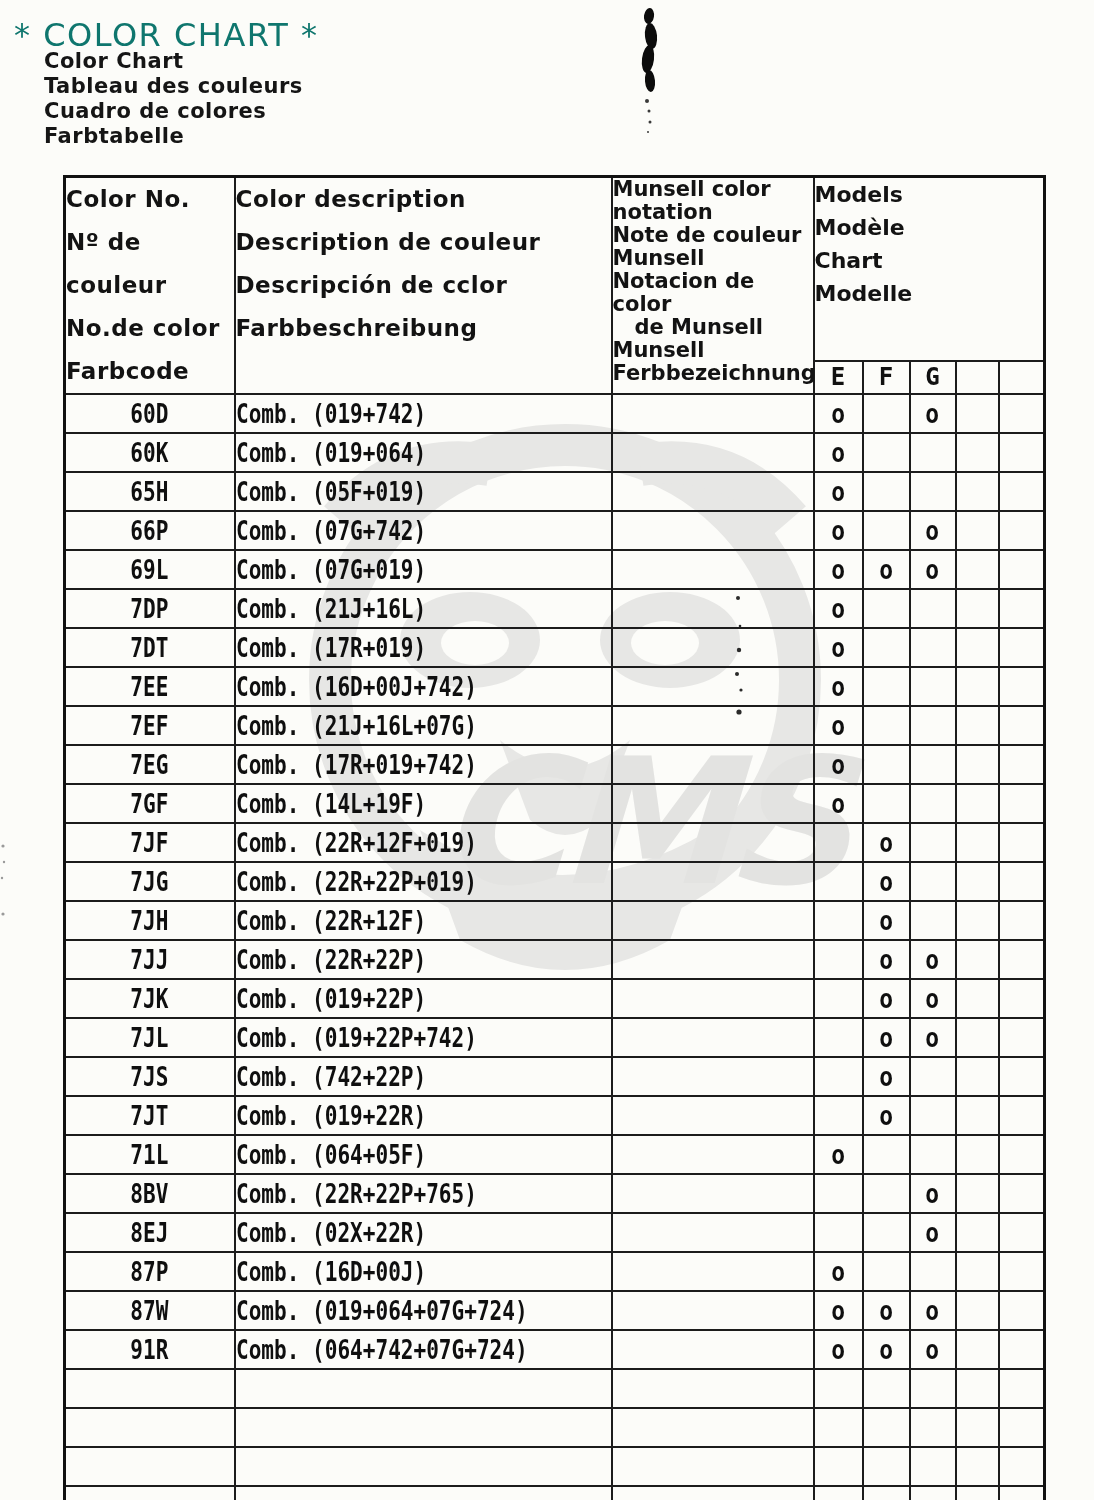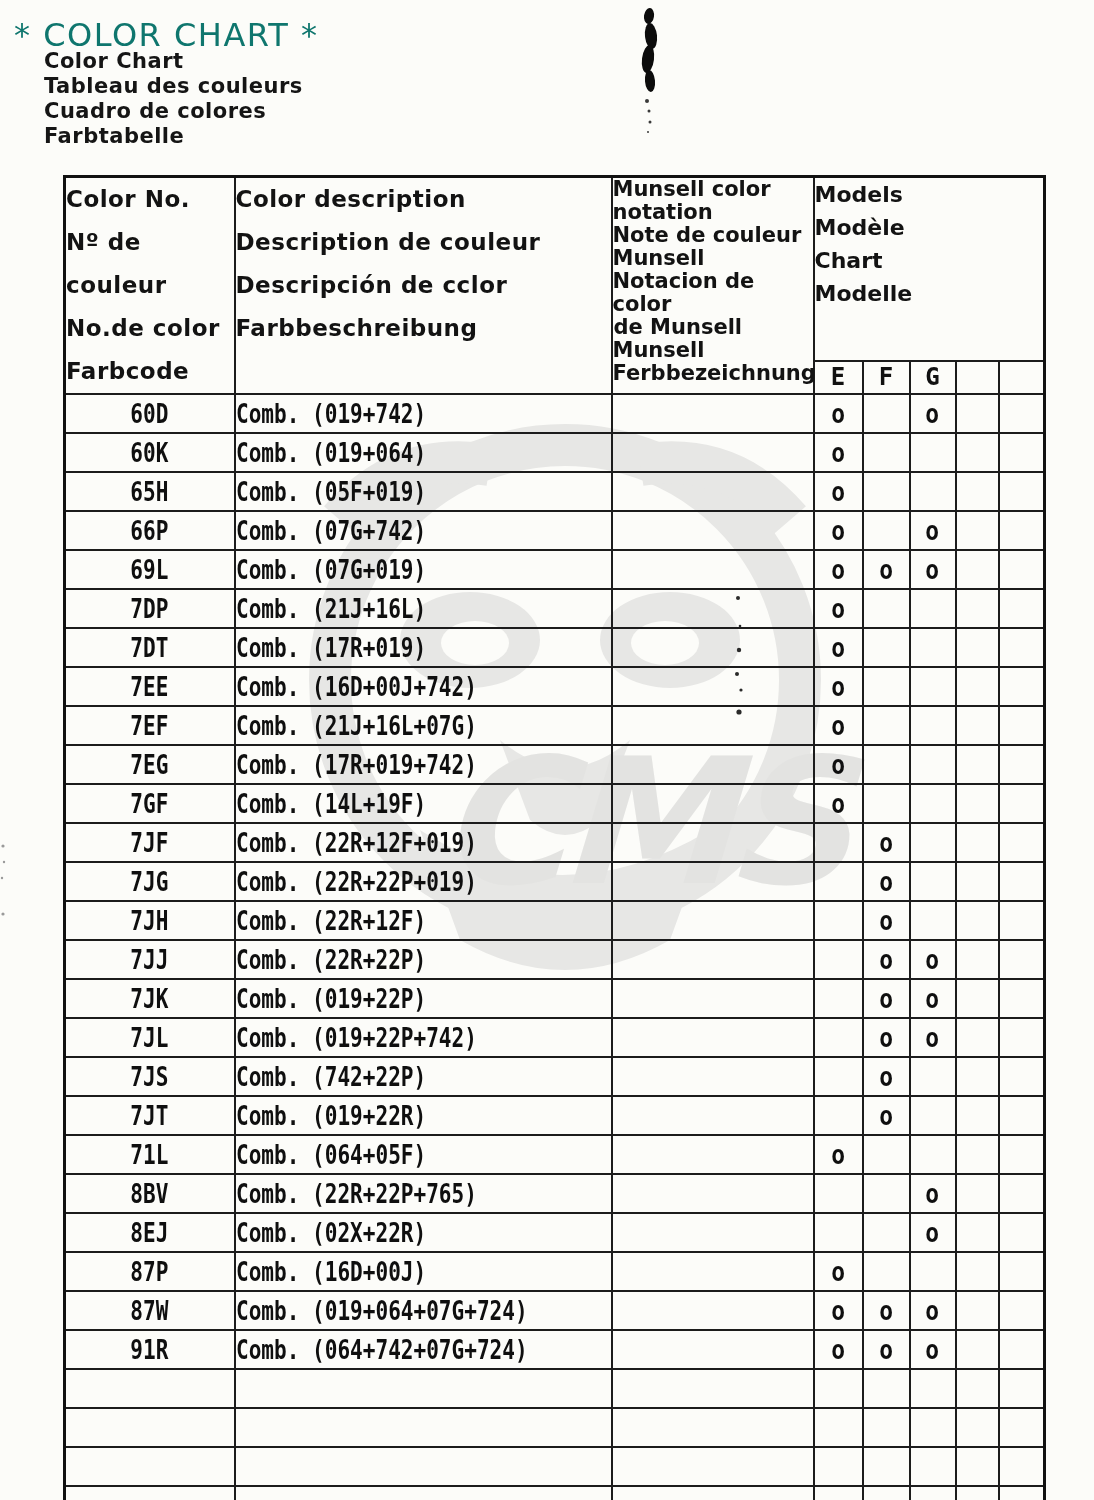--- a/index.html
+++ b/index.html
@@ -26,21 +26,21 @@
   .color-table,
   .color-table th,
   .color-table td{border:2px solid #1c1c1c;}
   .color-table{border-width:3px;border-color:#111;}
   .color-table th,.color-table td{padding:0;background:transparent;}
 
   th.hcell{font-weight:bold;color:#131313;text-align:left;vertical-align:top;}
   .h-colno{padding:13px 2px 0 8px;font-size:23px;line-height:43px;letter-spacing:.5px;}
   .h-desc{padding:13px 2px 0 30px;font-size:23px;line-height:43px;letter-spacing:.5px;border-radius:26px;}
   .h-munsell{padding:6px 2px 0 8px;font-size:21px;line-height:23px;}
-  .h-munsell .indent{padding-left:1px;}
+  .h-munsell .indent{padding-left:22px;}
   .h-models{height:163px;padding:18px 0 0 30px;font-size:22px;line-height:33px;}
   .model-letter-row th{height:28px;font-family:"DejaVu Sans Mono",monospace;
                        font-weight:bold;font-size:24px;color:#111;
                        text-align:center;vertical-align:middle;line-height:26px;}
 
   .color-table tbody td{height:37px;vertical-align:middle;
                         font-family:"DejaVu Sans Mono",monospace;font-weight:bold;
                         font-size:27px;color:#0f0f0f;white-space:nowrap;overflow:visible;}
   .cell-text{display:inline-block;white-space:pre;transform:scaleX(.78);}
   .td-code{text-align:center;}

